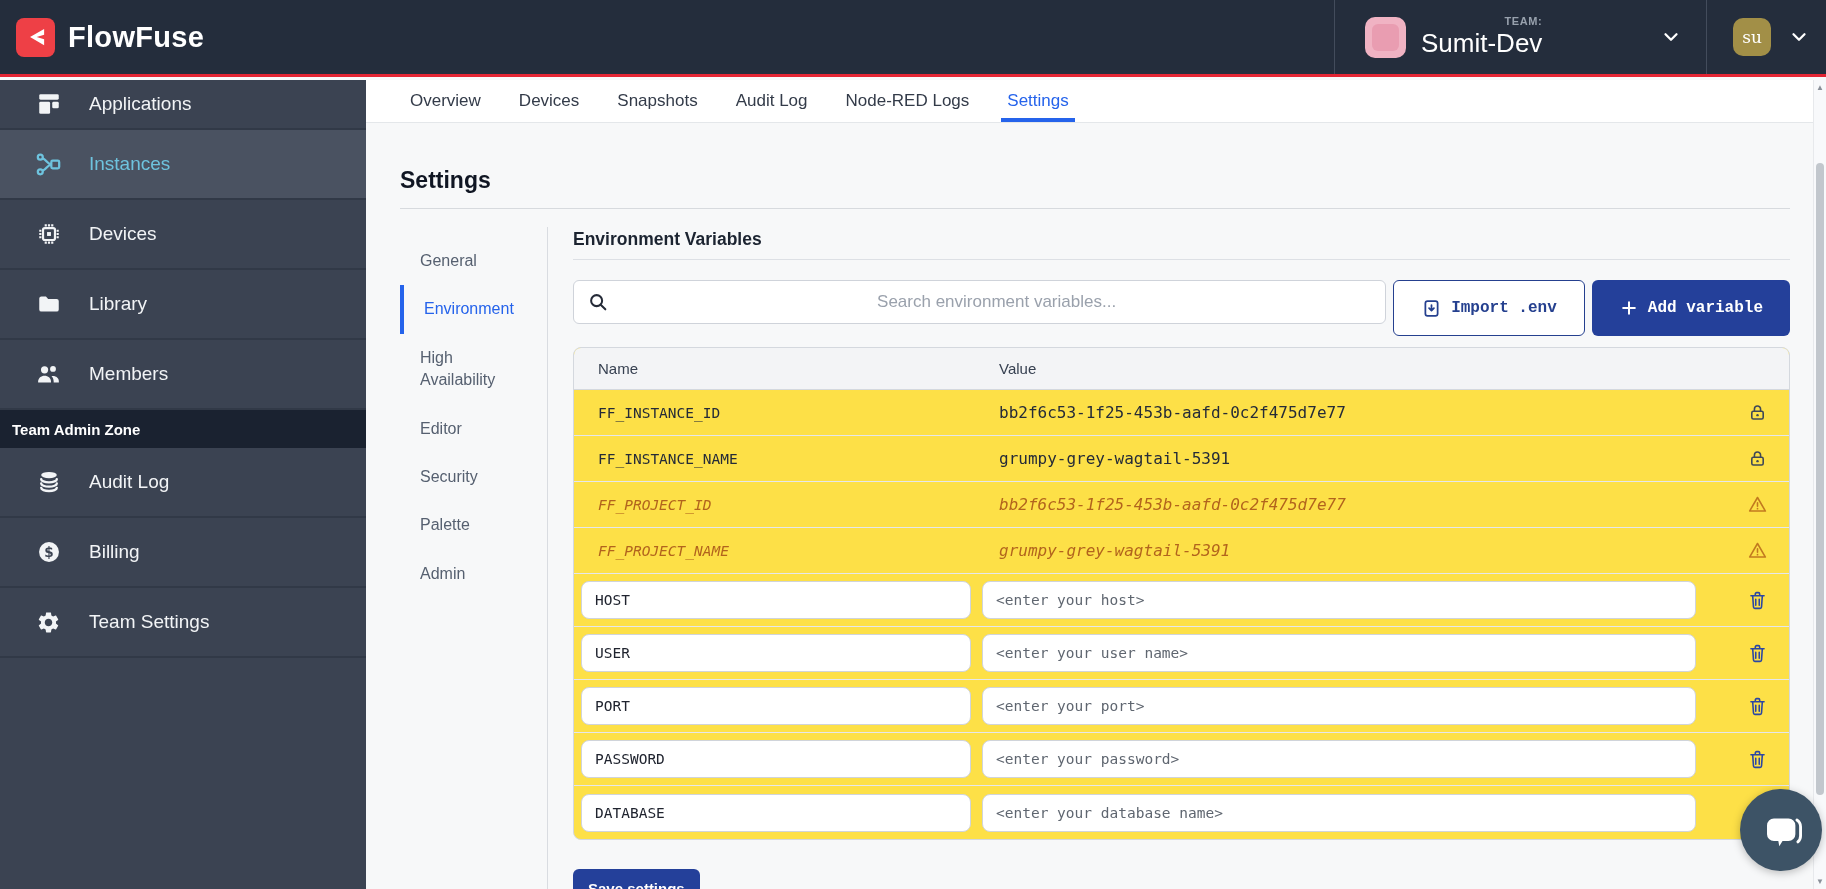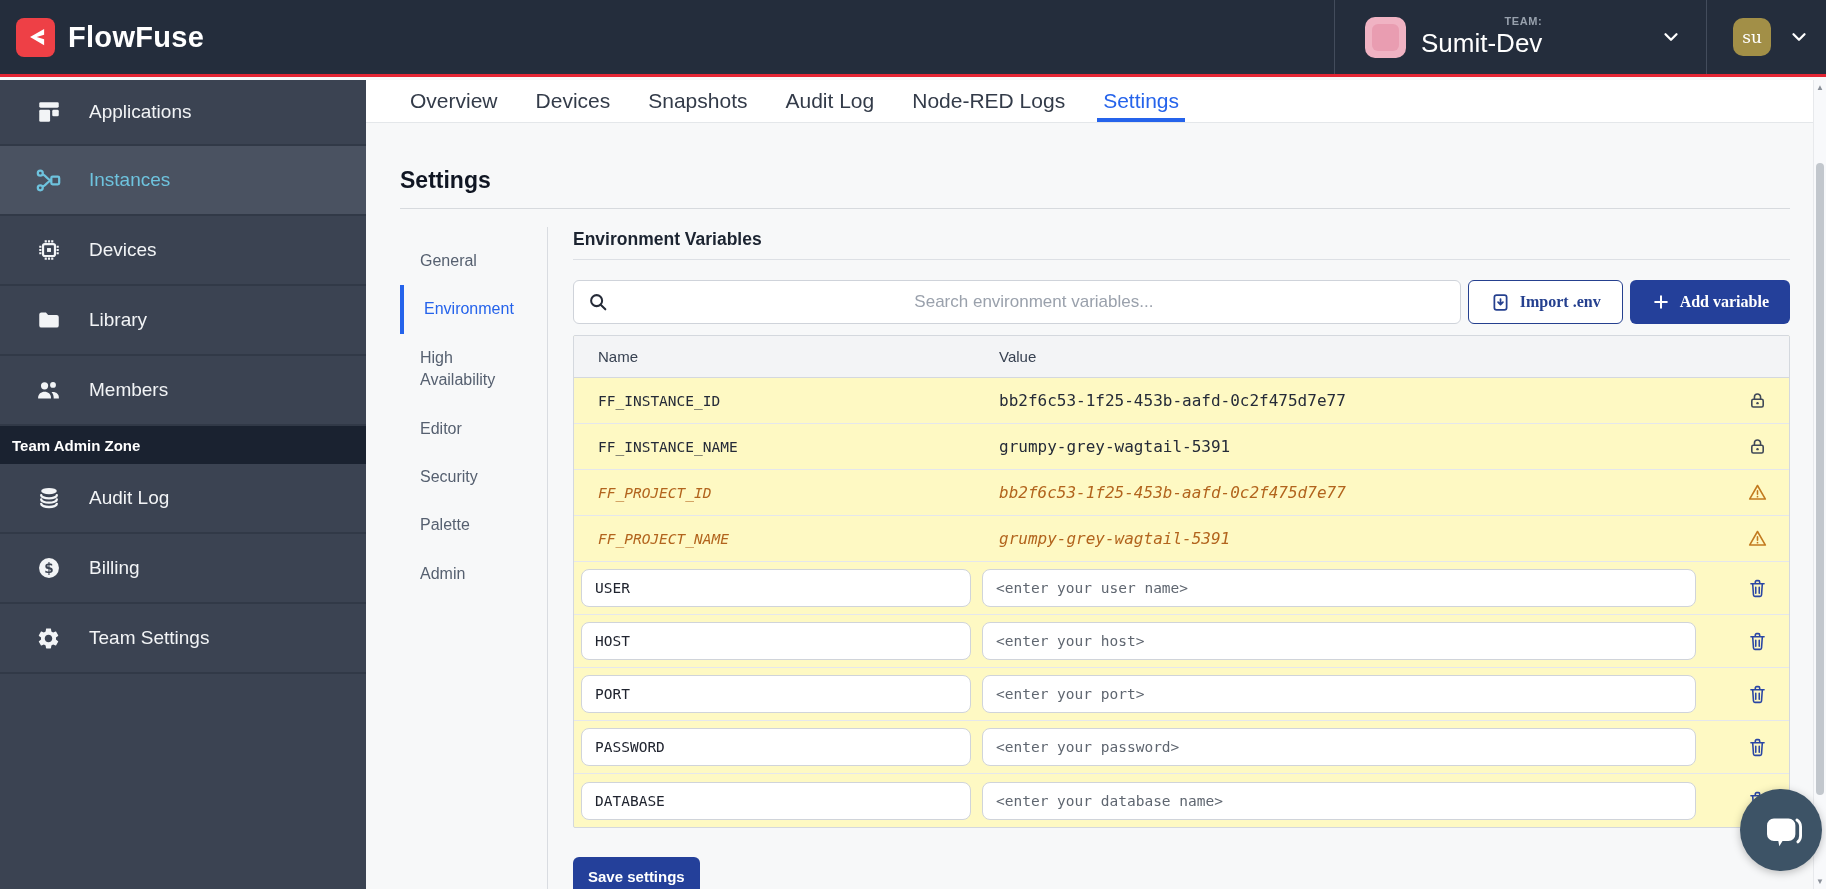--- a/index.html
+++ b/index.html
@@ -23,31 +23,31 @@
   .team-name { font-size:26px; color:#fff; margin-top:2px; }
   .chev { margin-left:auto; display:flex; align-items:center; }
   .user-menu { display:flex; align-items:center; gap:17px; border-left:1px solid #434c5c; padding:0 16px 0 26px; cursor:pointer; }
   .user-avatar { width:38px; height:38px; border-radius:10px; background:#a28f47; color:#fff;
                  font-family:"DejaVu Serif", serif; font-size:17px; display:flex; align-items:center; justify-content:center; }
 
   
   .sidebar { position:absolute; top:80px; left:0; bottom:0; width:366px; background:#3b4352; z-index:10; }
   .side-item { height:70px; display:flex; align-items:center; gap:27px; padding-left:35px;
                color:#f2f4f6; font-size:19px; border-bottom:2px solid #313947; cursor:pointer; }
-  .side-item:first-child { height:66px; }
+  .side-item:first-child { height:50px; }
   .side-item.active { background:#4a5261; color:#6ec3de; }
   .side-icon { width:27px; height:27px; display:flex; align-items:center; justify-content:center; color:inherit; }
   .admin-zone { height:38px; background:#1a2230; color:#fff; font-size:15px; font-weight:700;
                 display:flex; align-items:center; padding-left:12px; }
 
   
   .main { position:absolute; left:366px; top:80px; right:0; bottom:0; background:#f7f8f9; }
   .tabbar { height:43px; background:#fff; border-bottom:1px solid #e4e7ea; display:flex;
             align-items:center; gap:38px; padding-left:44px; }
-  .tab { font-size:21px; color:#333b49; cursor:pointer; position:relative; height:100%; display:flex; align-items:center; }
+  .tab { font-size:17px; color:#333b49; cursor:pointer; position:relative; height:100%; display:flex; align-items:center; }
   .tab.active { color:#2563eb; }
   .tab.active::after { content:""; position:absolute; left:-6px; right:-6px; bottom:0; height:4px; background:#2563eb; }
 
   .page { padding:0 36px 0 34px; }
   .page-title { margin-top:44px; font-size:23px; font-weight:700; color:#101623; }
   .page-divider { margin-top:14px; border-bottom:1px solid #d7dade; }
 
   .settings-body { display:flex; margin-top:18px; }
   .settings-nav { width:148px; border-right:1px solid #d9dce1; padding-top:10px; flex:0 0 auto; }
   .snav-item { padding:13px 28px 13px 20px; font-size:16px; color:#566070; line-height:1.4; cursor:pointer; }
@@ -56,26 +56,26 @@
   .settings-content { flex:1; padding-left:25px; min-width:0; }
   .section-title { margin-top:2px; font-size:17.5px; font-weight:700; color:#1c2431; }
   .section-divider { margin-top:9px; border-bottom:1px solid #dde0e5; }
 
   .toolbar { display:flex; gap:7px; margin-top:20px; }
   .search-box { flex:1; height:44px; background:#fff; border:1px solid #cfd3da; border-radius:6px;
                 display:flex; align-items:center; padding:0 12px 0 13px; gap:11px; }
   .search-box input { border:none; outline:none; flex:1; font-size:17px; color:#252b38; background:transparent;
                       font-family:"Liberation Sans", sans-serif;text-align:center; }
   .search-box input::placeholder { color:#9aa1ac; }
-  .btn { height:44px; border-radius:6px; display:flex; align-items:center; gap:9px; font-size:16px;
-         font-weight:700; cursor:pointer; padding:0 21px; border:none; font-family:Liberation Serif, serif; }
+  .btn { height:56px; border-radius:6px; display:flex; align-items:center; gap:9px; font-size:16px;
+         font-weight:700; cursor:pointer; padding:0 27px; border:none; font-family:Liberation Mono, monospace; }
   .btn-outline { background:#fff; color:#25408f; border:1.5px solid #25408f; }
   .btn-primary { background:#24409a; color:#fff; }
 
-  .env-table { margin-top:11px; background:#fef9c3; border:1px solid #d4d8de; border-radius:2px; overflow:hidden; }
+  .env-table { margin-top:11px; background:#fde047; border:1px solid #d4d8de; border-radius:8px; overflow:hidden; }
   .t-head { height:42px; background:#f3f4f6; border-bottom:1px solid #d4d8de; display:flex; align-items:center;
             font-size:15px; color:#374151; }
   .col-name { width:425px; padding-left:24px; flex:0 0 auto; }
   .col-value { flex:1; }
   .col-action { width:64px; flex:0 0 auto; }
   .t-row { height:46px; display:flex; align-items:center; border-bottom:1px solid #e5e7ec; }
   .t-row:last-child { border-bottom:none; }
   .cell-name { width:425px; padding-left:24px; flex:0 0 auto; font-size:14.5px; color:#252b38; }
   .cell-value { flex:1; font-size:16px; color:#252b38; }
   .cell-action { width:64px; flex:0 0 auto; display:flex; justify-content:center; color:#3f4857; }
@@ -323,31 +323,31 @@
             <div class="cell-action">
               <svg width="21" height="21" viewBox="0 0 24 24" fill="none" stroke="currentColor" stroke-width="1.8" stroke-linejoin="round">
                   <path d="M12 4 21 19.5H3Z"></path>
                   <path d="M12 10v4" stroke-linecap="round"></path>
                   <circle cx="12" cy="16.8" r="1" fill="currentColor" stroke="none"></circle>
                 </svg>
             </div>
           </div>
 
           <div class="t-row edit-row">
+            <input class="env-input name-input" value="HOST" style="">
+            <input class="env-input value-input" placeholder="&lt;enter your host&gt;" style="">
+            <div class="cell-action">
+              <svg width="21" height="21" viewBox="0 0 24 24" fill="none" stroke="currentColor" stroke-width="1.8" stroke-linecap="round" stroke-linejoin="round">
+                  <path d="M4.5 6.5h15M9.5 6V4.5A1.5 1.5 0 0 1 11 3h2a1.5 1.5 0 0 1 1.5 1.5V6M6.5 6.5l.9 13A1.6 1.6 0 0 0 9 21h6a1.6 1.6 0 0 0 1.6-1.5l.9-13M10 10.5v7M14 10.5v7"></path>
+                </svg>
+            </div>
+          </div>
+          <div class="t-row edit-row">
             <input class="env-input name-input" value="USER" style="">
             <input class="env-input value-input" placeholder="&lt;enter your user name&gt;" style="">
-            <div class="cell-action">
-              <svg width="21" height="21" viewBox="0 0 24 24" fill="none" stroke="currentColor" stroke-width="1.8" stroke-linecap="round" stroke-linejoin="round">
-                  <path d="M4.5 6.5h15M9.5 6V4.5A1.5 1.5 0 0 1 11 3h2a1.5 1.5 0 0 1 1.5 1.5V6M6.5 6.5l.9 13A1.6 1.6 0 0 0 9 21h6a1.6 1.6 0 0 0 1.6-1.5l.9-13M10 10.5v7M14 10.5v7"></path>
-                </svg>
-            </div>
-          </div>
-          <div class="t-row edit-row">
-            <input class="env-input name-input" value="HOST" style="">
-            <input class="env-input value-input" placeholder="&lt;enter your host&gt;" style="">
             <div class="cell-action">
               <svg width="21" height="21" viewBox="0 0 24 24" fill="none" stroke="currentColor" stroke-width="1.8" stroke-linecap="round" stroke-linejoin="round">
                   <path d="M4.5 6.5h15M9.5 6V4.5A1.5 1.5 0 0 1 11 3h2a1.5 1.5 0 0 1 1.5 1.5V6M6.5 6.5l.9 13A1.6 1.6 0 0 0 9 21h6a1.6 1.6 0 0 0 1.6-1.5l.9-13M10 10.5v7M14 10.5v7"></path>
                 </svg>
             </div>
           </div>
           <div class="t-row edit-row">
             <input class="env-input name-input" value="PORT" style="">
             <input class="env-input value-input" placeholder="&lt;enter your port&gt;" style="">
             <div class="cell-action">

